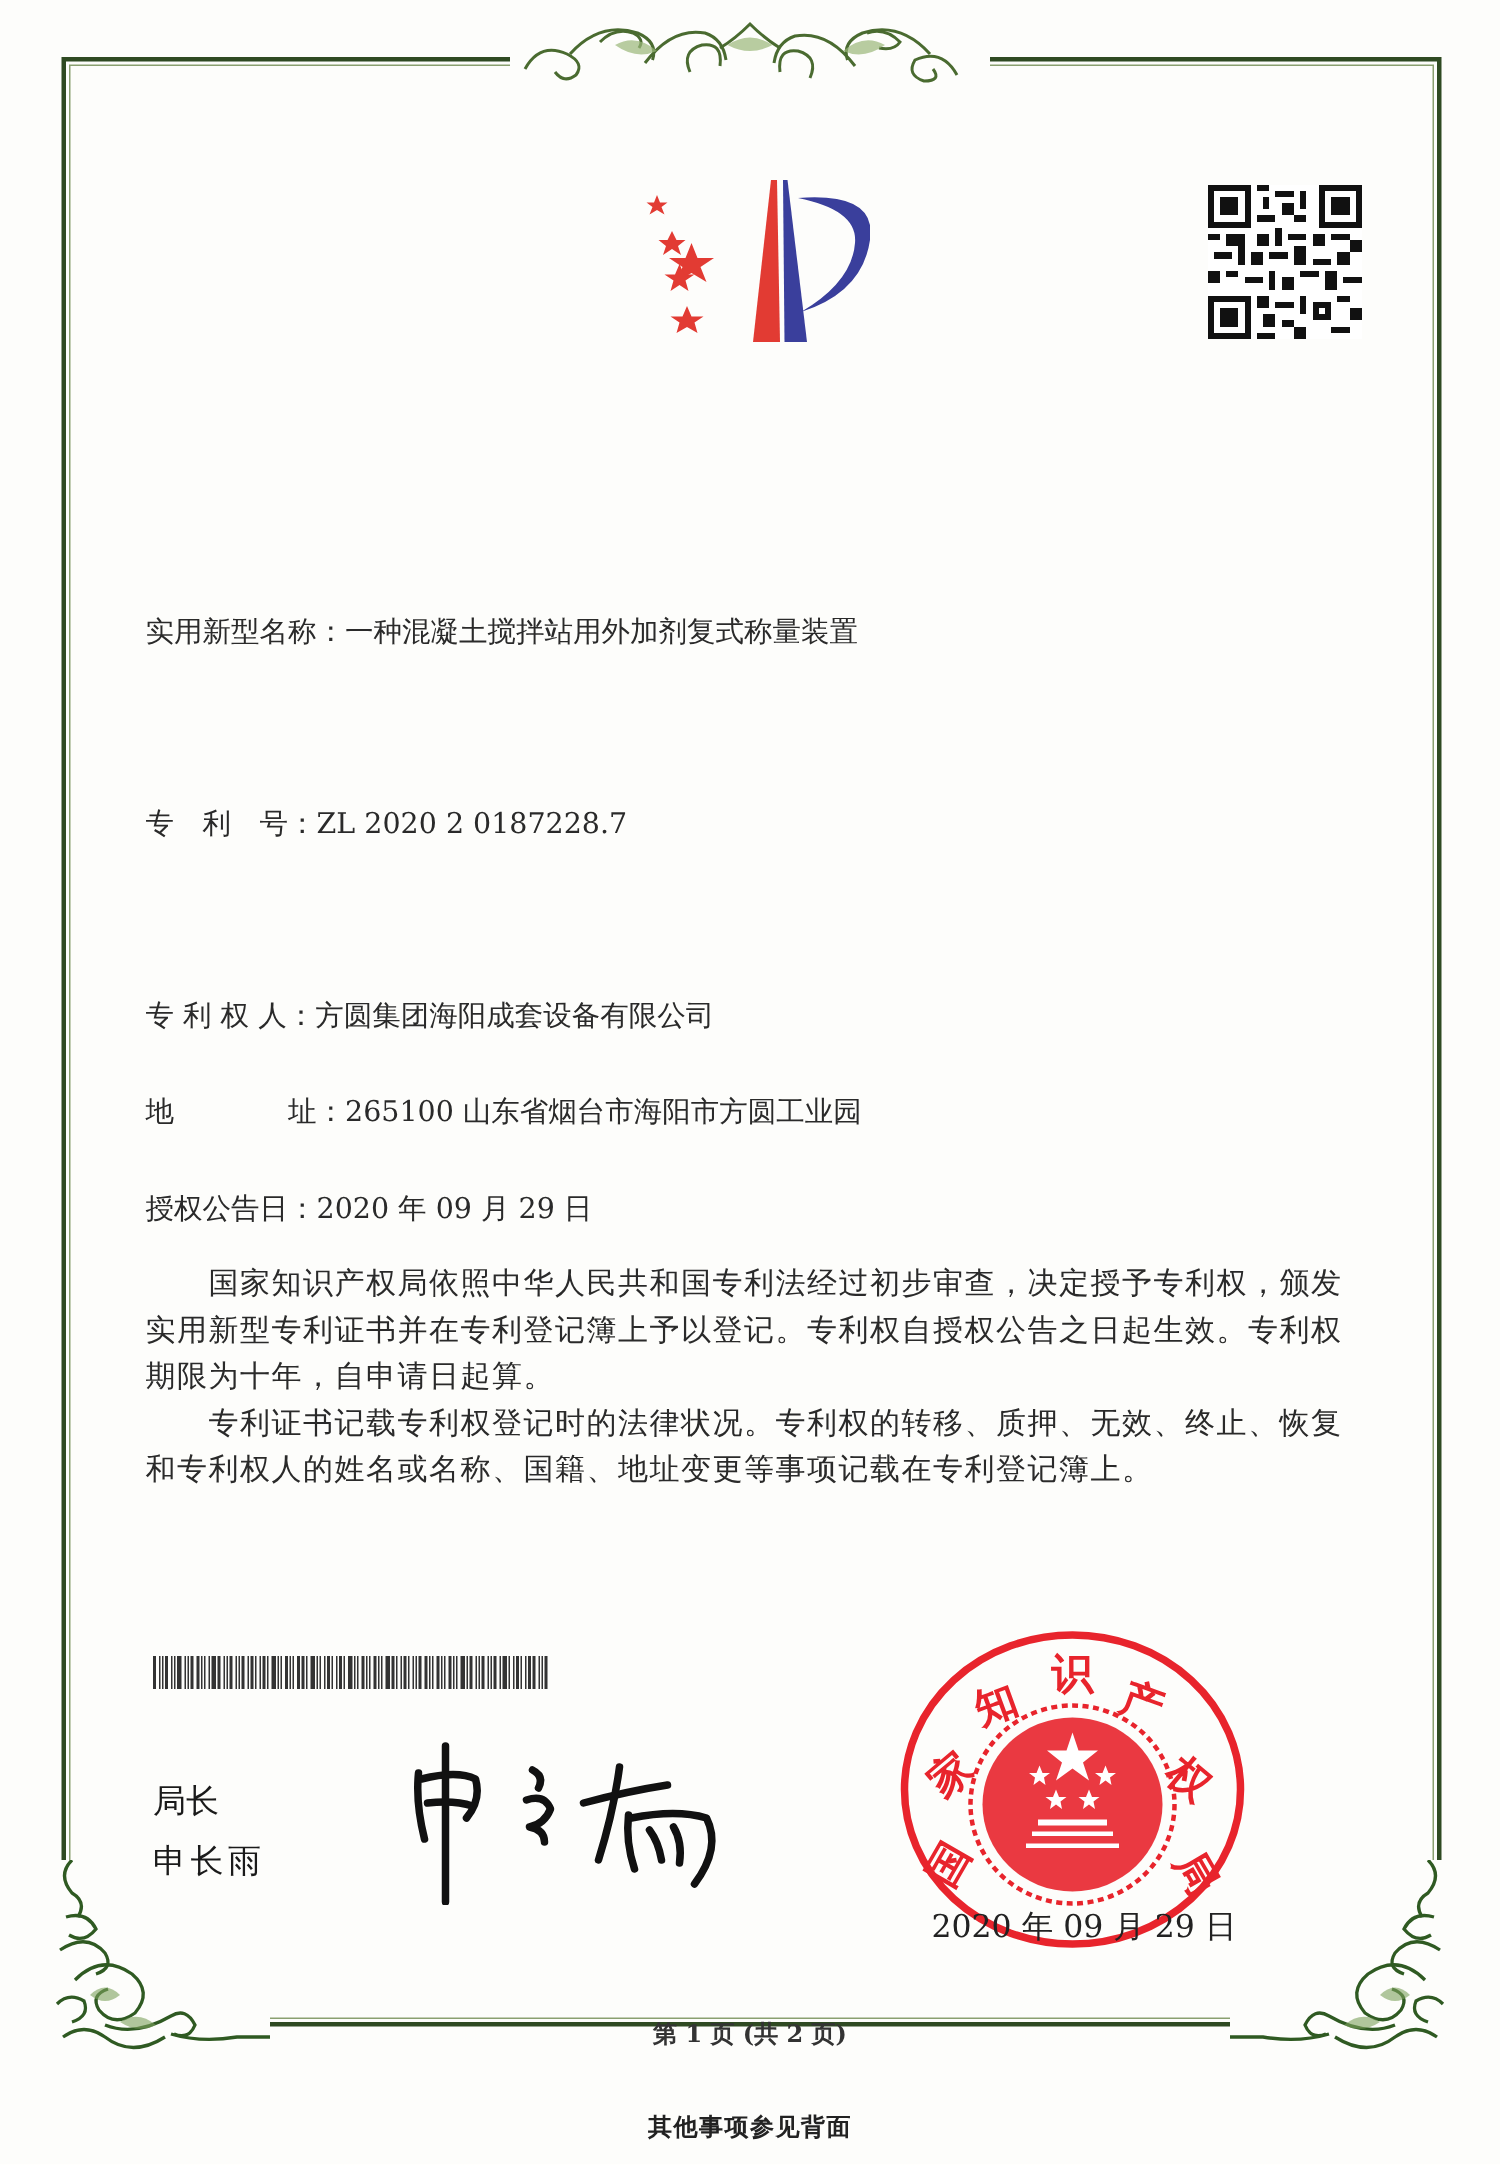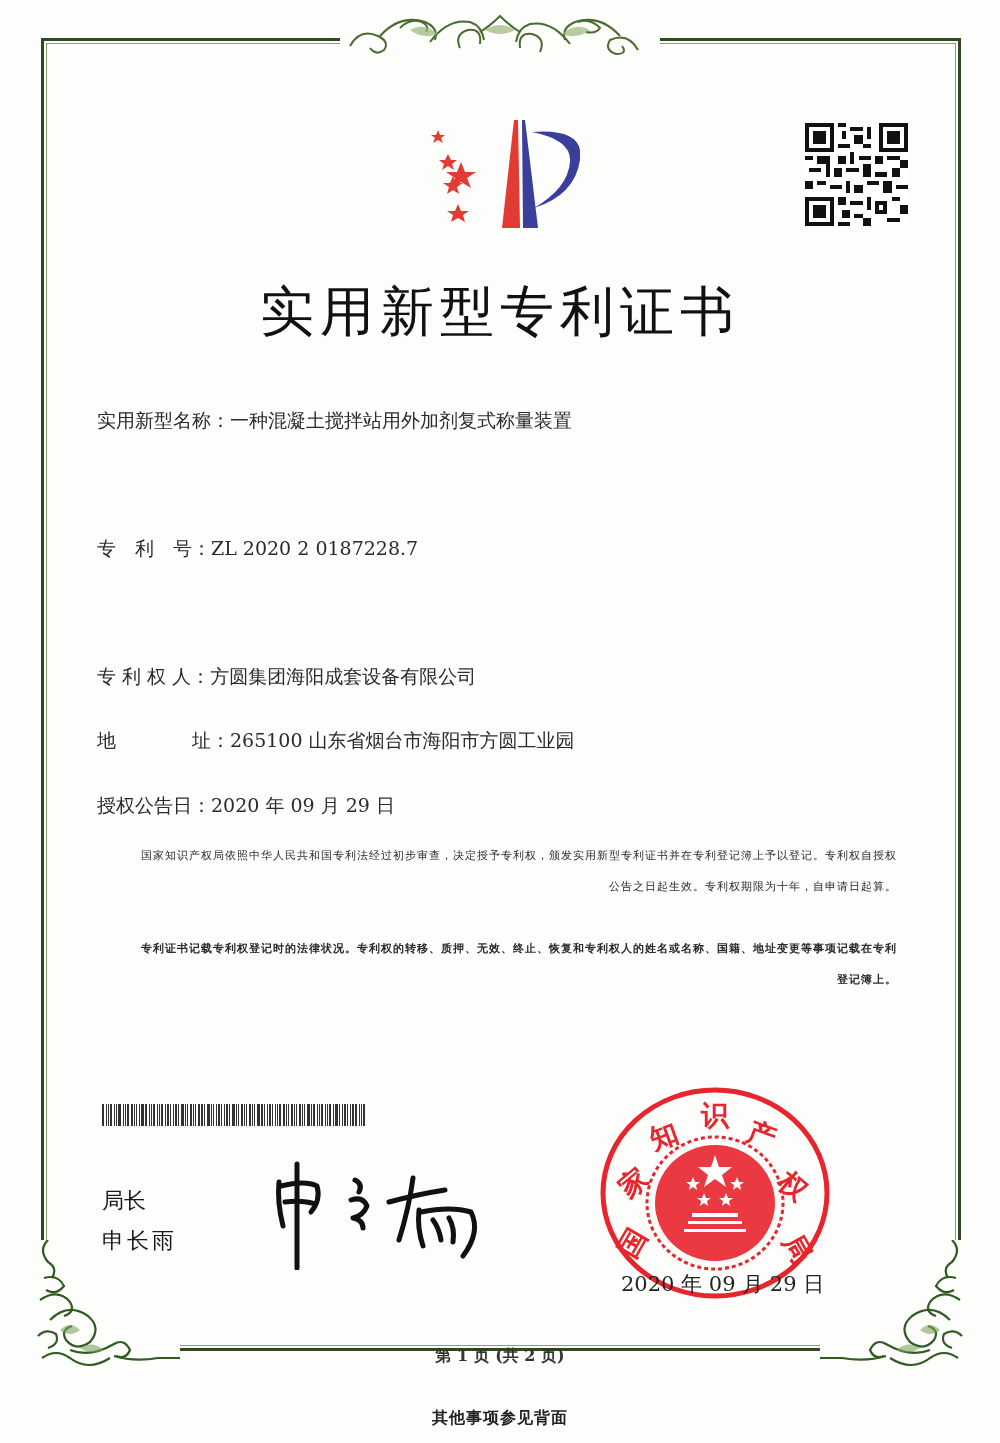--- a/index.html
+++ b/index.html
@@ -25,22 +25,22 @@
   .logo { position: absolute; left: 410px; top: 110px; width: 170px; height: 125px; }
   .qr { position: absolute; left: 805px; top: 123px; width: 103px; height: 103px; }
 
   .title { position: absolute; left: 0; width: 1000px; top: 276px; text-align: center;
     font-size: 54px; letter-spacing: 6px; color: #111; font-family: "DejaVu Serif", serif; }
 
   .field { position: absolute; left: 97px; font-size: 19px; color: #2a2a2a; white-space: nowrap; }
   .field .lbl { display: inline-block; }
   .field .val { display: inline-block; }
 
-  .para { position: absolute; left: 97px; width: 800px; font-size: 11px; line-height: 31px; color: #2a2a2a;
-    text-indent: 42px; letter-spacing: 1px; text-align: right; }
+  .para { position: absolute; left: 97px; width: 800px; font-size: 20px; line-height: 31px; color: #2a2a2a;
+    text-indent: 42px; letter-spacing: 1px; }
 
   .barcode { position: absolute; left: 102px; top: 1104px; width: 265px; height: 22px; display: flex; }
   .barcode span { display: block; height: 100%; background: #333; }
 
   .director-title { position: absolute; left: 102px; top: 1186px; font-size: 22px; color: #1a1a1a; font-family: "DejaVu Sans", sans-serif; }
   .director-name { position: absolute; left: 102px; top: 1226px; font-size: 22px; letter-spacing: 3px; color: #1a1a1a; font-family: "DejaVu Sans", sans-serif; }
   .signature { position: absolute; left: 265px; top: 1160px; width: 240px; height: 110px; }
 
   .seal { position: absolute; left: 598px; top: 1085px; width: 234px; height: 215px; }
   .seal-date { position: absolute; left: 621px; top: 1270px; font-size: 21px; color: #222; }
@@ -188,40 +188,39 @@
         <rect x="23" y="20" width="2" height="2"></rect>
           <rect x="9" y="21" width="2" height="2"></rect>
           <rect x="12" y="22" width="2" height="1"></rect>
         <rect x="8" y="24" width="3" height="1"></rect>
           <rect x="14" y="23" width="2" height="2"></rect>
           <rect x="20" y="23" width="3" height="1"></rect>
       </g>
     </svg>
   </div>
 
-  <div class="title">实用新型专利证书</div>
 
   <div class="field" style="top:408px;font-family:Liberation Serif, serif;">
     <span class="lbl">实用新型名称：</span><span class="val">一种混凝土搅拌站用外加剂复式称量装置</span>
   </div>
   <div class="field" style="top:536px;">
     <span class="lbl">专　利　号：</span><span class="val">ZL 2020 2 0187228.7</span>
   </div>
   <div class="field" style="top:664px;">
     <span class="lbl">专 利 权 人：</span><span class="val">方圆集团海阳成套设备有限公司</span>
   </div>
   <div class="field" style="top:728px;">
     <span class="lbl">地　　　　址：</span><span class="val">265100  山东省烟台市海阳市方圆工业园</span>
   </div>
   <div class="field" style="top:793px;">
     <span class="lbl">授权公告日：</span><span class="val">2020 年 09 月 29 日</span>
   </div>
 
   <div class="para" style="top:840px;">国家知识产权局依照中华人民共和国专利法经过初步审查，决定授予专利权，颁发实用新型专利证书并在专利登记簿上予以登记。专利权自授权公告之日起生效。专利权期限为十年，自申请日起算。</div>
-  <div class="para" style="top:933px;font-weight:bold;">专利证书记载专利权登记时的法律状况。专利权的转移、质押、无效、终止、恢复和专利权人的姓名或名称、国籍、地址变更等事项记载在专利登记簿上。</div>
+  <div class="para" style="top:933px;">专利证书记载专利权登记时的法律状况。专利权的转移、质押、无效、终止、恢复和专利权人的姓名或名称、国籍、地址变更等事项记载在专利登记簿上。</div>
 
   <div class="barcode" id="barcode">
       <span style="width: 2px; margin-right: 2px;"></span>
       <span style="width: 1px; margin-right: 1px;"></span>
       <span style="width: 1px; margin-right: 1px;"></span>
       <span style="width: 2px; margin-right: 2px;"></span>
       <span style="width: 1px; margin-right: 1px;"></span>
       <span style="width: 1px; margin-right: 1px;"></span>
       <span style="width: 3px; margin-right: 2px;"></span>
       <span style="width: 1px; margin-right: 1px;"></span>

